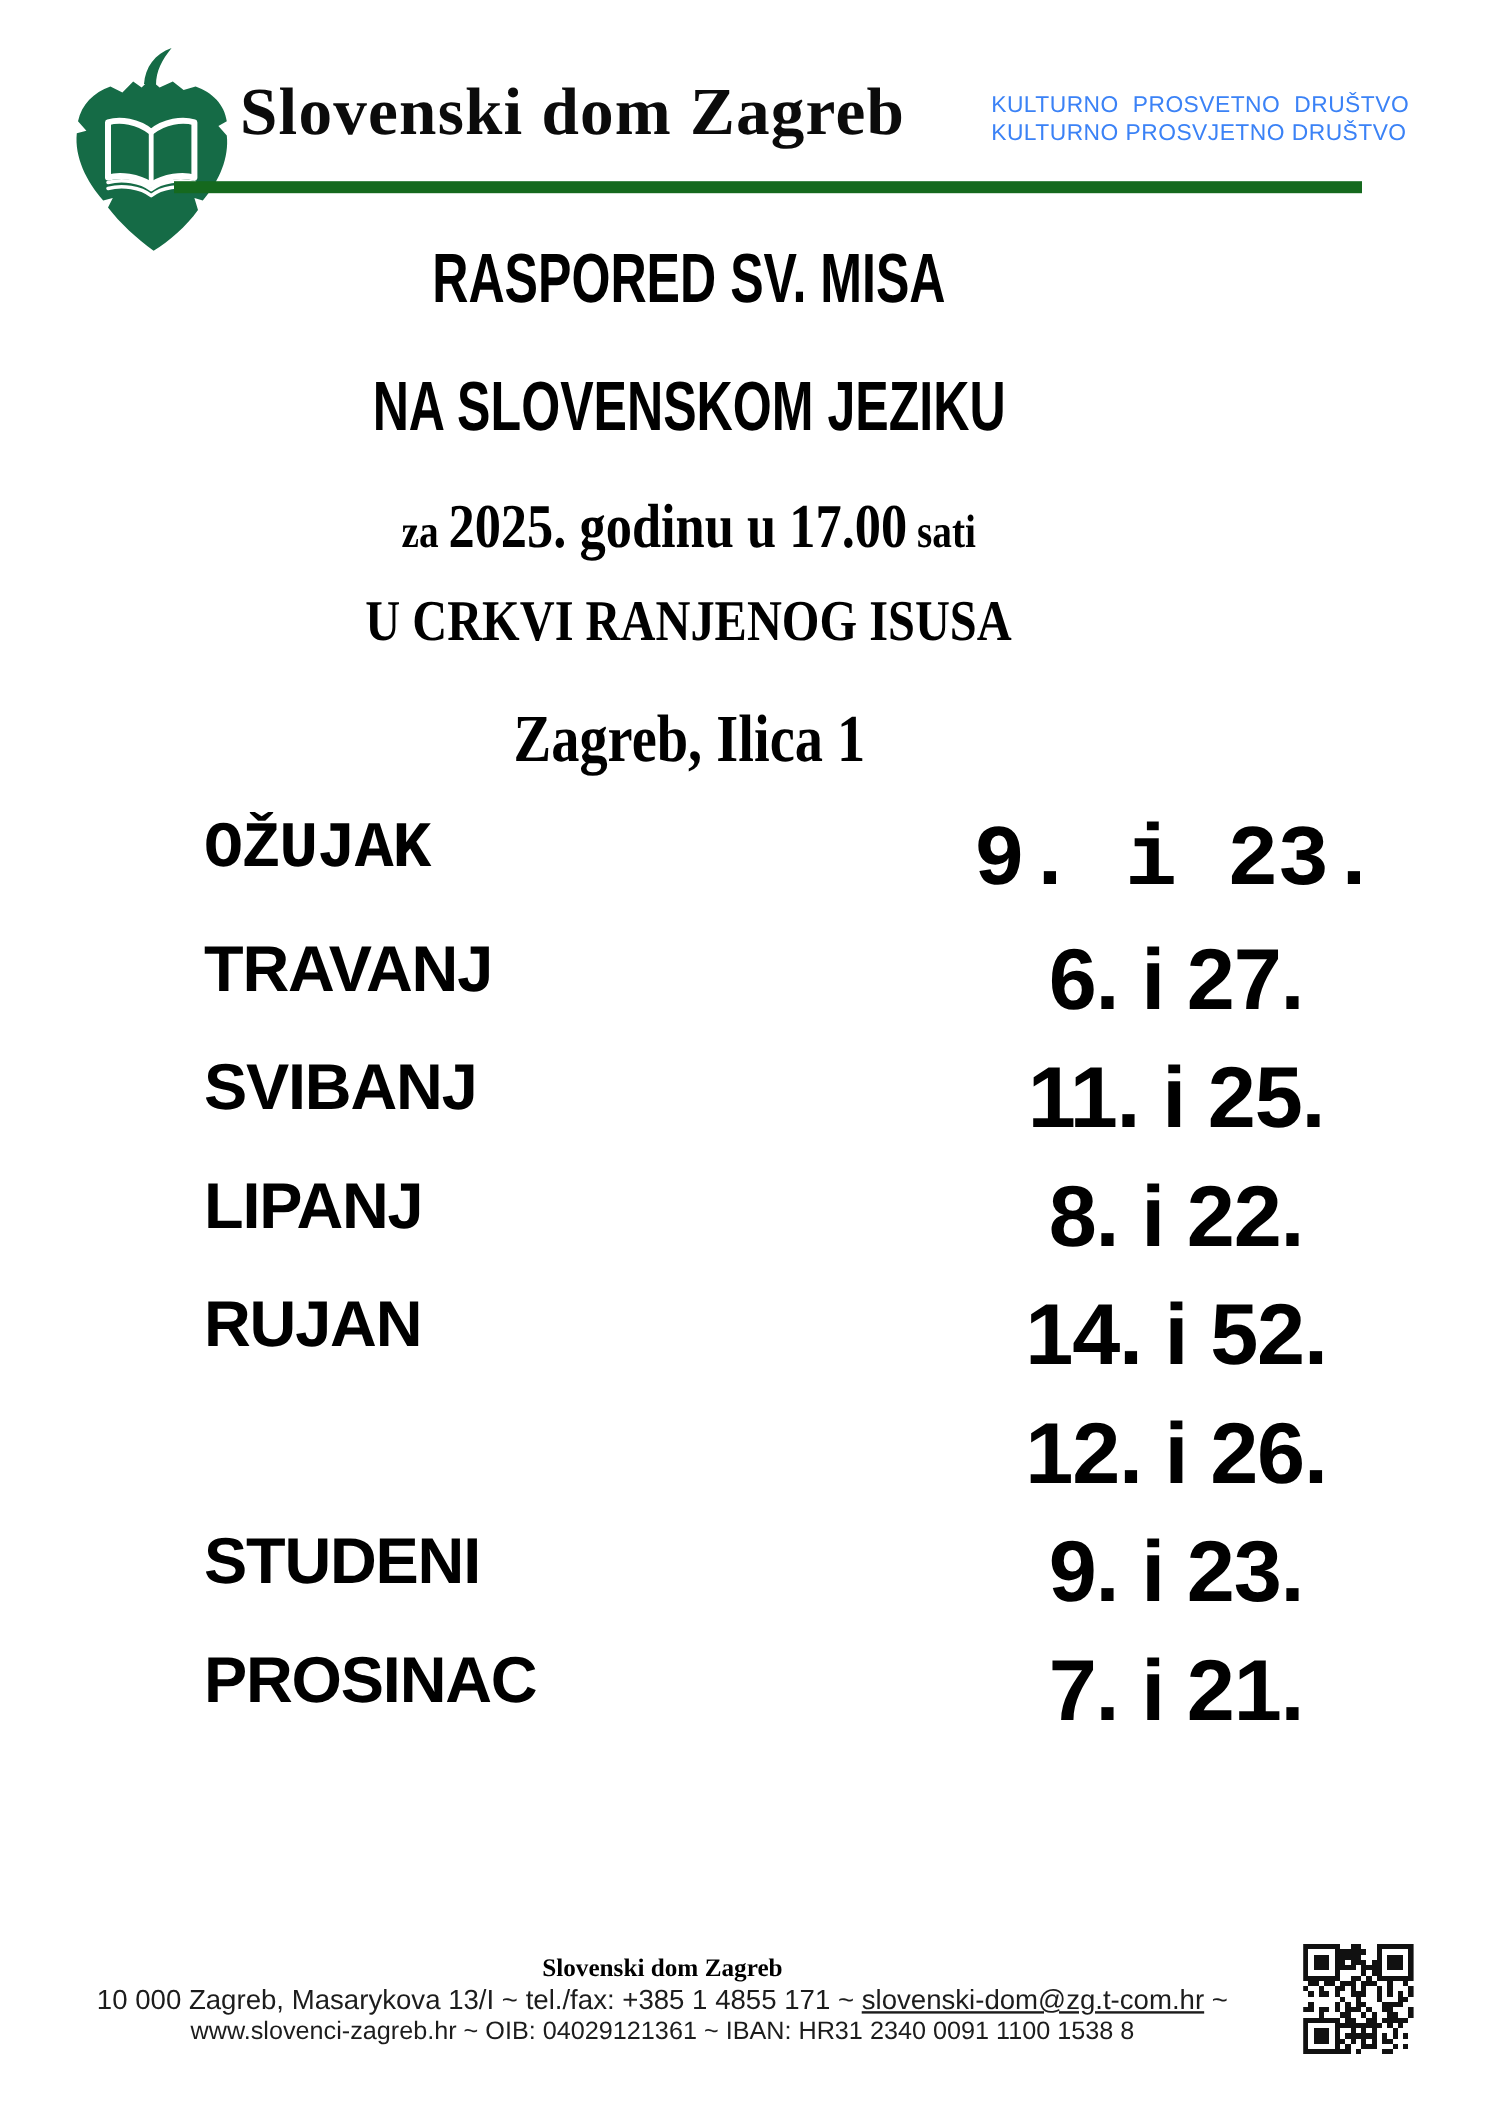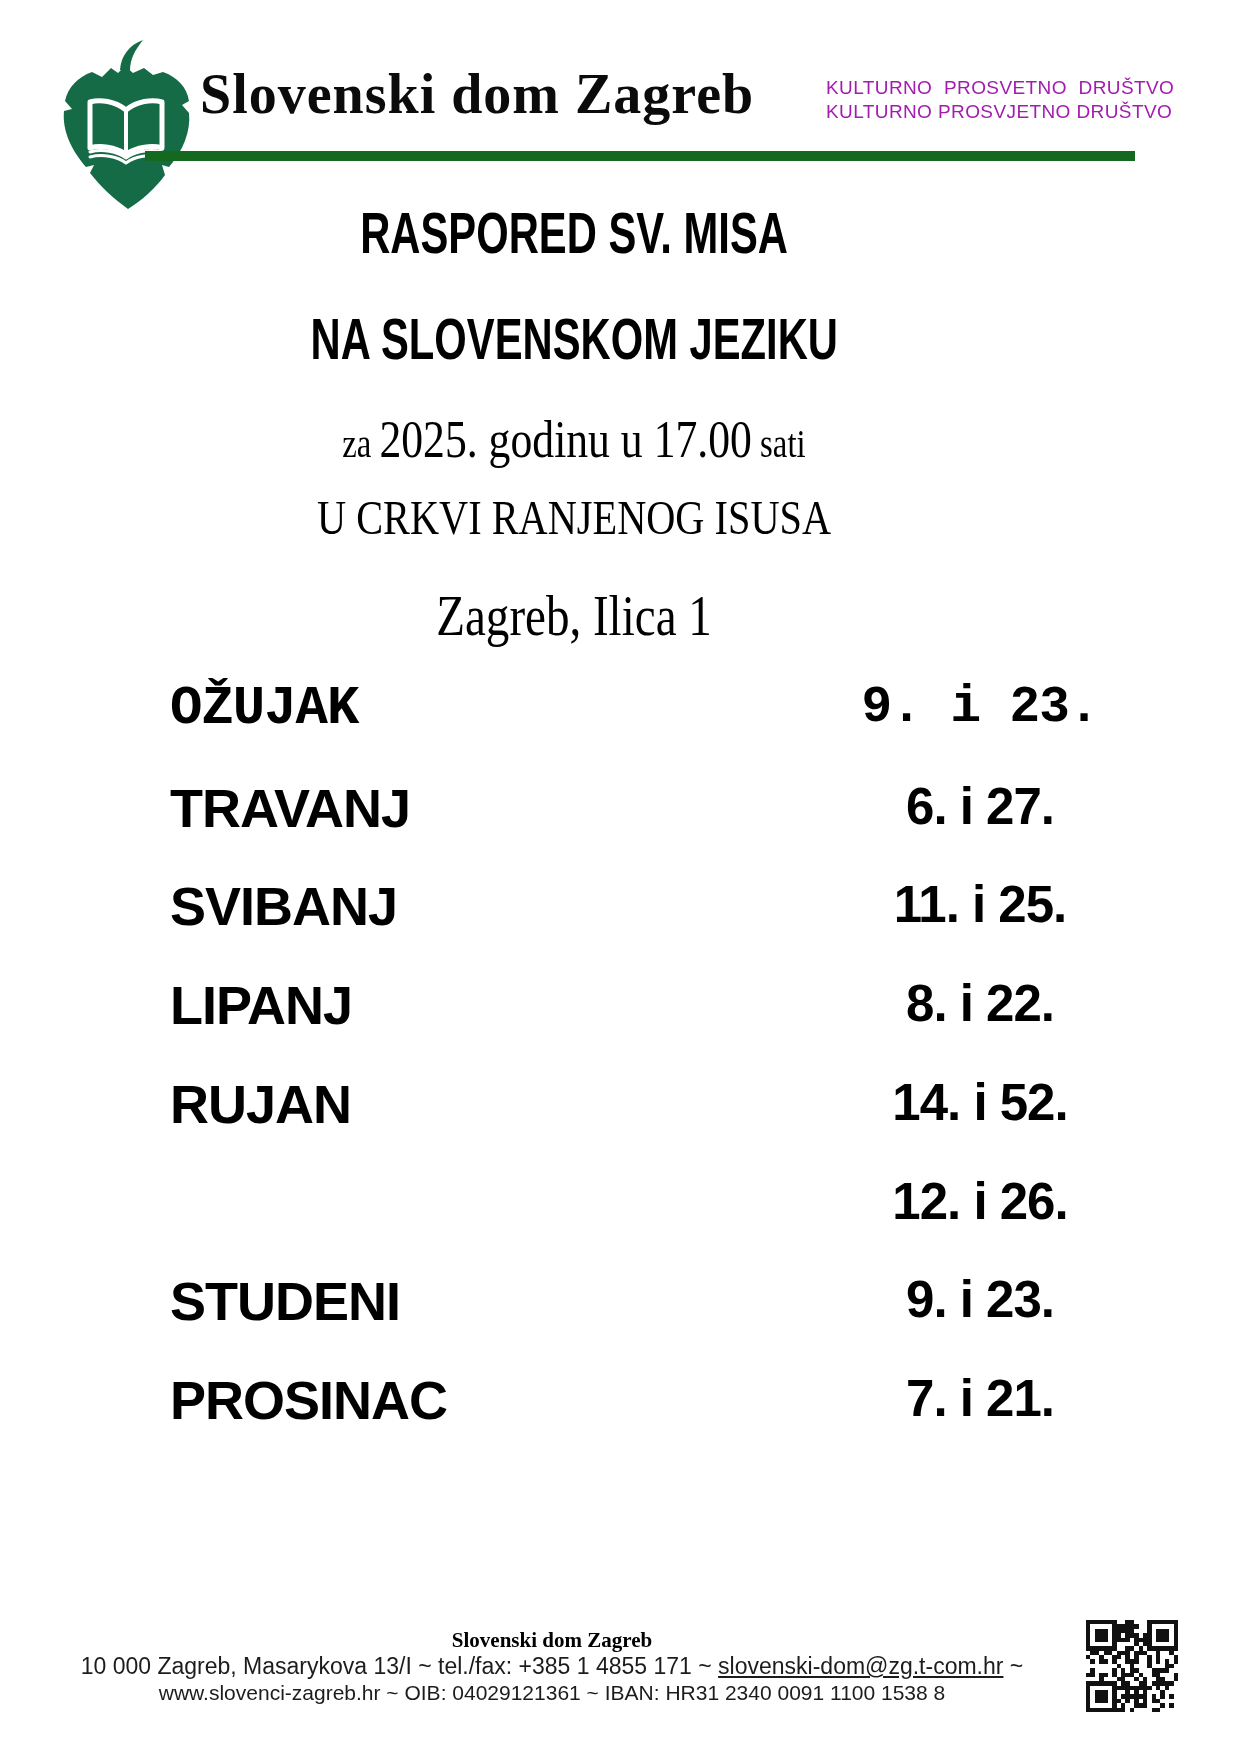--- a/index.html
+++ b/index.html
@@ -6,43 +6,43 @@
   html,body{margin:0;padding:0;background:#fff;}
   .page{position:relative;width:1241px;height:1754px;background:#fff;color:#000;
         font-family:"Liberation Sans",sans-serif;overflow:hidden;}
 
   
   .logo{position:absolute;left:50px;top:38px;}
   .org-name{position:absolute;left:200px;top:62px;white-space:nowrap;
             font-family:"Liberation Serif",serif;font-weight:700;font-size:56px;
             letter-spacing:1px;color:#0b0b0b;}
   .society{position:absolute;left:826px;top:76px;width:318px;text-align:left;
-           font-size:19px;line-height:24px;letter-spacing:.4px;color:#a21caf;white-space:nowrap;}
+           font-size:19px;line-height:24px;letter-spacing:.4px;color:#3b82f6;white-space:nowrap;}
   .society .l1{word-spacing:6px;}
   .rule{position:absolute;left:145px;top:151px;width:990px;height:10px;background:var(--rule);}
 
   
   .h-line{position:absolute;left:0;width:1148px;text-align:center;white-space:nowrap;
           font-weight:700;font-size:58px;line-height:1;}
   .h-line>span{display:inline-block;transform:scaleX(.72);transform-origin:50% 50%;}
   #t1{top:204px;} #t2{top:310px;}
 
   .serif-line{position:absolute;left:0;width:1148px;text-align:center;white-space:nowrap;
-              font-family:"Liberation Serif",serif;font-weight:400;line-height:1;}
+              font-family:"Liberation Serif",serif;font-weight:700;line-height:1;}
   .serif-line>.wrap{display:inline-block;transform:scaleX(.84);transform-origin:50% 50%;}
   #sub{top:414px;font-size:52px;}
   #sub .sm{font-size:39px;}
   #church{top:494px;font-size:48px;}
   #addr{top:588px;font-size:56px;}
 
   
   .row{position:absolute;left:0;width:100%;height:70px;line-height:1;}
   .row .month{position:absolute;left:170px;font-weight:700;font-size:54px;letter-spacing:-1px;white-space:nowrap;}
   .row .dates{position:absolute;left:980px;transform:translateX(-50%);
-              font-weight:700;font-size:51px;letter-spacing:-1px;white-space:nowrap;}
+              font-weight:700;font-size:72px;letter-spacing:-1px;white-space:nowrap;}
 
   
   .f-center{position:absolute;left:0;width:1104px;text-align:center;white-space:nowrap;line-height:1.1;}
   #f-title{top:1629px;font-family:"Liberation Serif",serif;font-weight:700;font-size:21px;}
   #f-line1{top:1654px;font-size:23px;color:#1c1c1c;}
   #f-line2{top:1681px;font-size:21px;color:#1c1c1c;}
   .email{text-decoration:underline;}
   #qr{position:absolute;left:1086px;top:1620px;width:92px;height:92px;}
 </style>
 </head>

